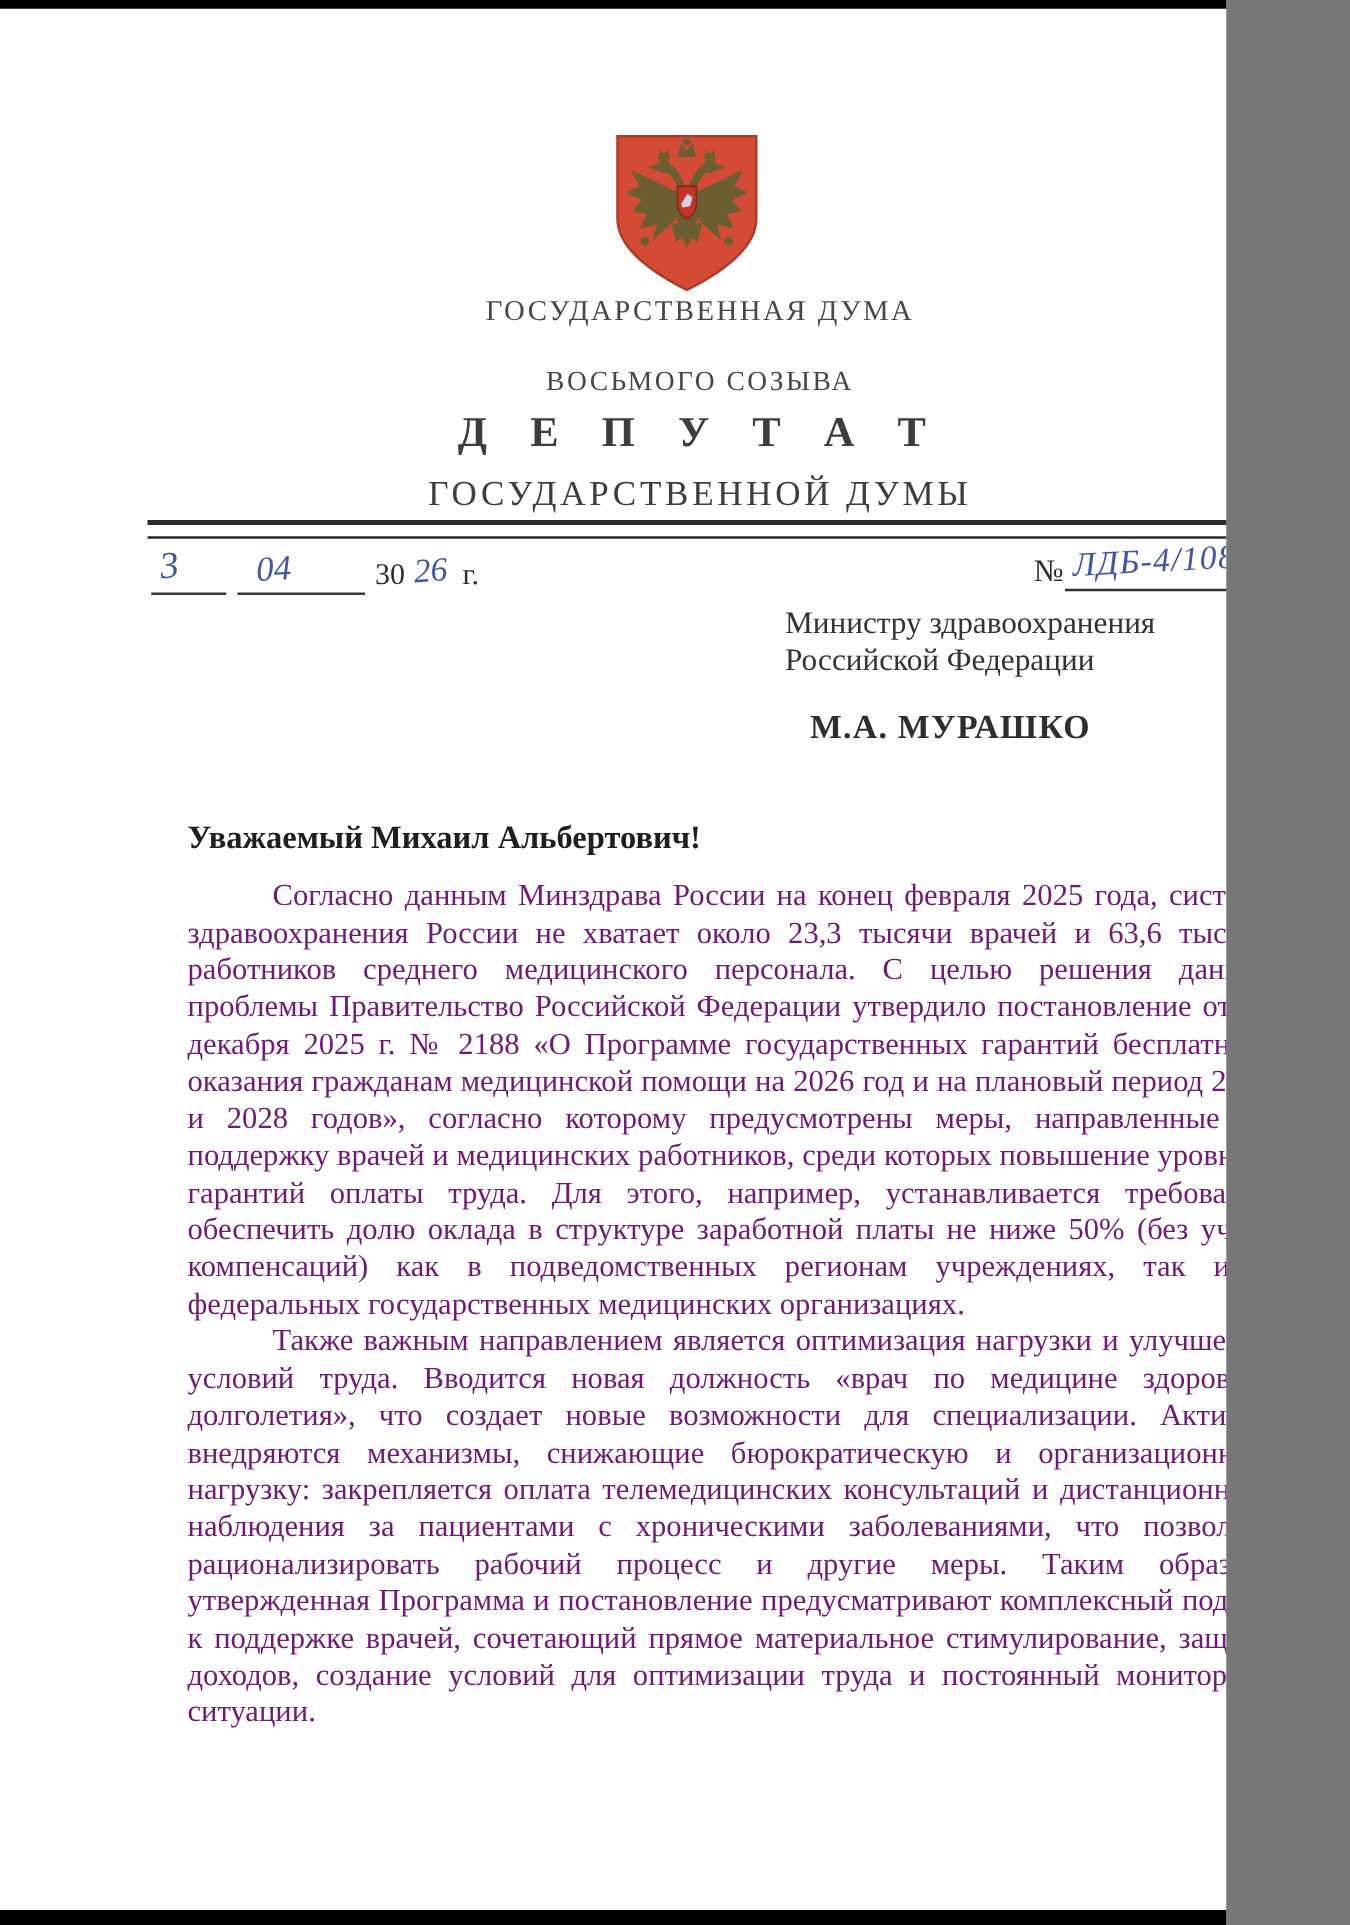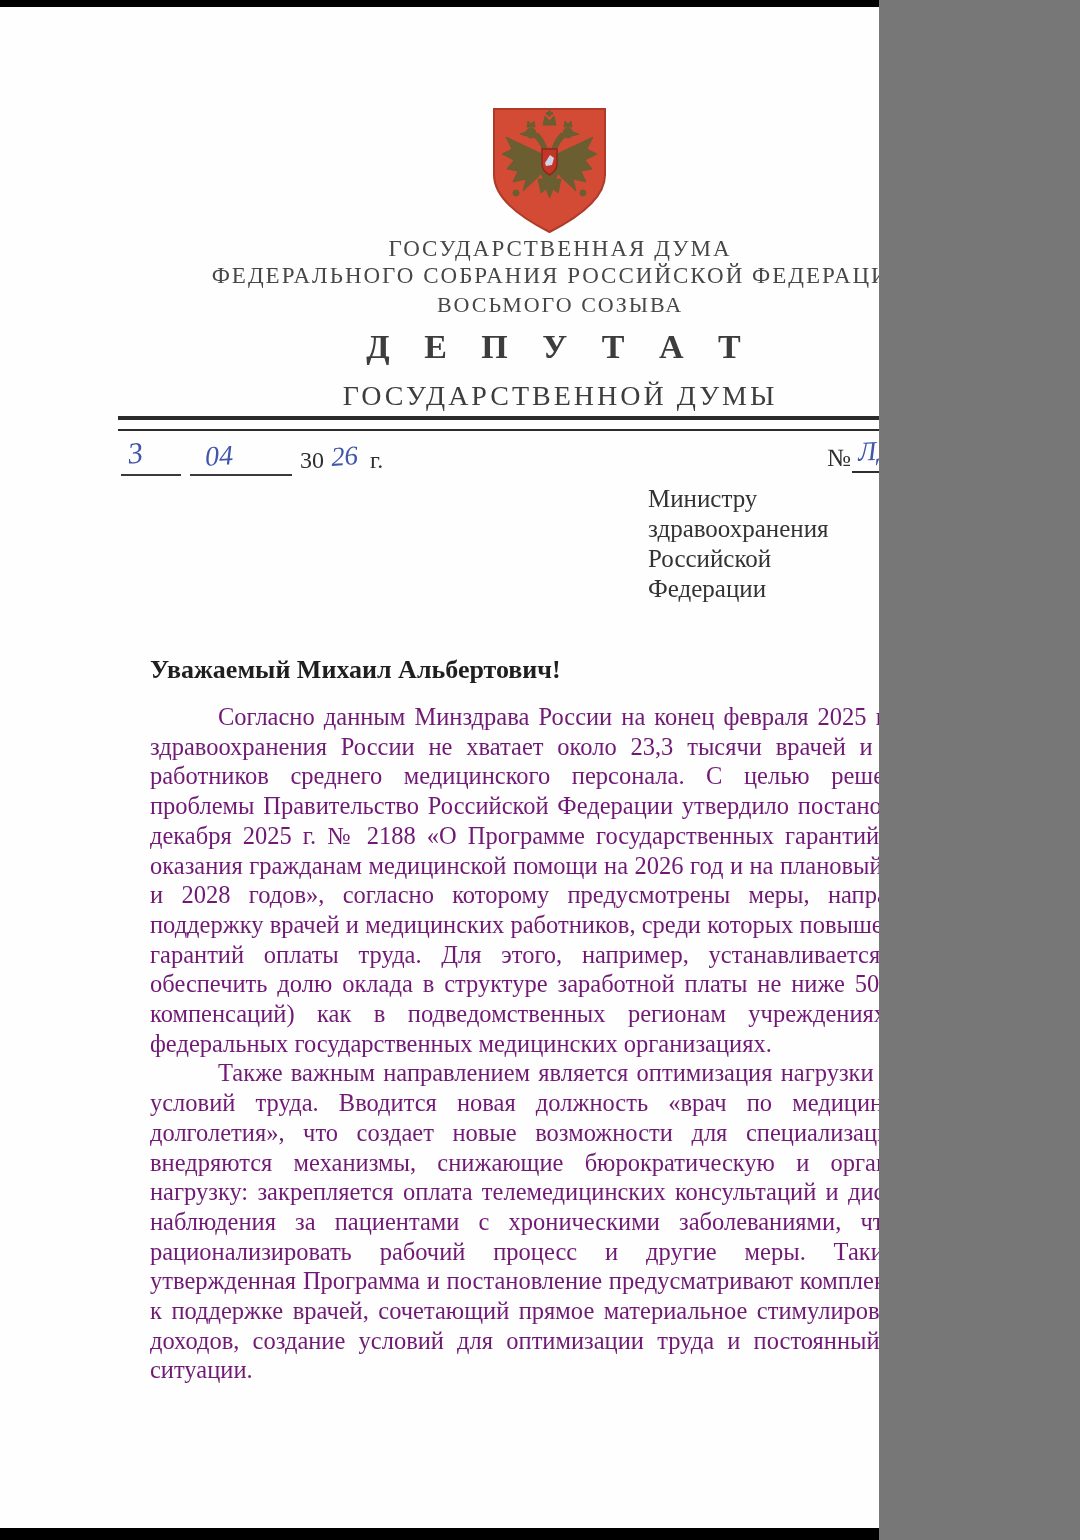--- a/index.html
+++ b/index.html
@@ -1,18 +1,18 @@
 <!DOCTYPE html>
 <html lang="ru"><head>
 <meta charset="utf-8">
 <style>
   html,body{margin:0;padding:0;background:#777;}
   .page{
     position:relative;
-    width:879px;height:1540px;
+    width:981px;height:1540px;
     background:#fefefe;
     font-family:"Liberation Serif", serif;
     overflow:hidden;
   }
   .scan-bar{position:absolute;left:0;width:1080px;background:#000;}
   .scan-bar.top{top:0;height:7px;}
   .scan-bar.bottom{top:1528px;height:12px;}
 
   
   .emblem{position:absolute;left:486px;top:103px;width:127px;height:135px;}
@@ -36,21 +36,21 @@
   .ref-year-hand{position:absolute;left:331px;top:441px;font-size:27px;transform:rotate(-4deg);}
   .ref-year-suffix{position:absolute;left:370px;top:447px;font-size:24px;color:#2e2e2e;}
   .ref-no-label{position:absolute;left:827px;top:444px;font-size:25px;color:#2e2e2e;}
   .ref-no-value{position:absolute;left:858px;top:433px;font-size:27px;letter-spacing:1px;transform:rotate(-3deg);white-space:nowrap;}
   .u{position:absolute;height:0;border-bottom:2px solid #3a3a3a;}
   .u1{left:121px;top:474px;width:60px;}
   .u2{left:190px;top:474px;width:102px;}
   .u3{left:852px;top:471px;width:163px;border-bottom-color:#2f2f2f;}
 
   
-  .addr{position:absolute;left:648px;top:484px;font-size:25px;color:#333;line-height:30px;}
+  .addr{position:absolute;left:628px;top:484px;font-size:25px;color:#333;line-height:30px;}
   .addr-name{position:absolute;left:648px;top:566px;font-size:27px;font-weight:bold;color:#2e2e2e;letter-spacing:1px;}
 
   .salutation{position:absolute;left:150px;top:655px;width:868px;
               font-size:26px;font-weight:bold;color:#1f1f1f;}
 
   .body-text{position:absolute;left:150px;top:702px;width:868px;
              font-size:24.5px;line-height:29.7px;color:#701a75;text-align:justify;}
   .body-text p{margin:0;text-indent:68px;}
 </style>
 </head>
@@ -90,21 +90,20 @@
 
       <circle cx="30" cy="90" r="3"></circle>
       <circle cx="97" cy="90" r="3"></circle>
     </g>
 
     <path d="M56,46 h15 v15 q0,7 -7.5,11 q-7.5,-4 -7.5,-11 Z" fill="#c23527" stroke="#8a2a1e" stroke-width="1.5"></path>
     <path d="M59,60 L64,52 L68,55 L66,62 L60,63 Z" fill="#cfd4e8" stroke="none"></path>
   </svg>
 
   <div class="lh lh1">ГОСУДАРСТВЕННАЯ ДУМА</div>
-  <div class="lh lh2">ФЕДЕРАЛЬНОГО СОБРАНИЯ РОССИЙСКОЙ ФЕДЕРАЦИИ</div>
   <div class="lh lh4">Д Е П У Т А Т</div>
   <div class="lh lh3">ВОСЬМОГО СОЗЫВА</div>
   <div class="lh lh5">ГОСУДАРСТВЕННОЙ ДУМЫ</div>
 
   <div class="rule"></div>
 
   <div class="ref-day ink">3</div>
   <div class="ref-month ink">04</div>
   <div class="ref-year-printed">30</div>
   <div class="ref-year-hand ink">26</div>
@@ -112,20 +111,21 @@
   <div class="u u1"></div>
   <div class="u u2"></div>
   <div class="ref-no-label">№</div>
   <div class="ref-no-value ink">ЛДБ-4/1081</div>
   <div class="u u3"></div>
 
   <div class="addr">
     <div>Министру здравоохранения</div>
     <div>Российской Федерации</div>
   </div>
+  <div class="addr-name">М.А. МУРАШКО</div>
 
   <div class="salutation">Уважаемый Михаил Альбертович!</div>
 
   <div class="body-text">
     <p>Согласно данным Минздрава России на конец февраля 2025 года, системе здравоохранения России не хватает около 23,3 тысячи врачей и 63,6 тысячи работников среднего медицинского персонала. С целью решения данной проблемы Правительство Российской Федерации утвердило постановление от 29 декабря 2025 г. № 2188 «О Программе государственных гарантий бесплатного оказания гражданам медицинской помощи на 2026 год и на плановый период 2027 и 2028 годов», согласно которому предусмотрены меры, направленные на поддержку врачей и медицинских работников, среди которых повышение уровня и гарантий оплаты труда. Для этого, например, устанавливается требование обеспечить долю оклада в структуре заработной платы не ниже 50% (без учета компенсаций) как в подведомственных регионам учреждениях, так и в федеральных государственных медицинских организациях.</p>
     <p>Также важным направлением является оптимизация нагрузки и улучшение условий труда. Вводится новая должность «врач по медицине здорового долголетия», что создает новые возможности для специализации. Активно внедряются механизмы, снижающие бюрократическую и организационную нагрузку: закрепляется оплата телемедицинских консультаций и дистанционного наблюдения за пациентами с хроническими заболеваниями, что позволяет рационализировать рабочий процесс и другие меры. Таким образом, утвержденная Программа и постановление предусматривают комплексный подход к поддержке врачей, сочетающий прямое материальное стимулирование, защиту доходов, создание условий для оптимизации труда и постоянный мониторинг ситуации.</p>
   </div>
 
 </div>
 

